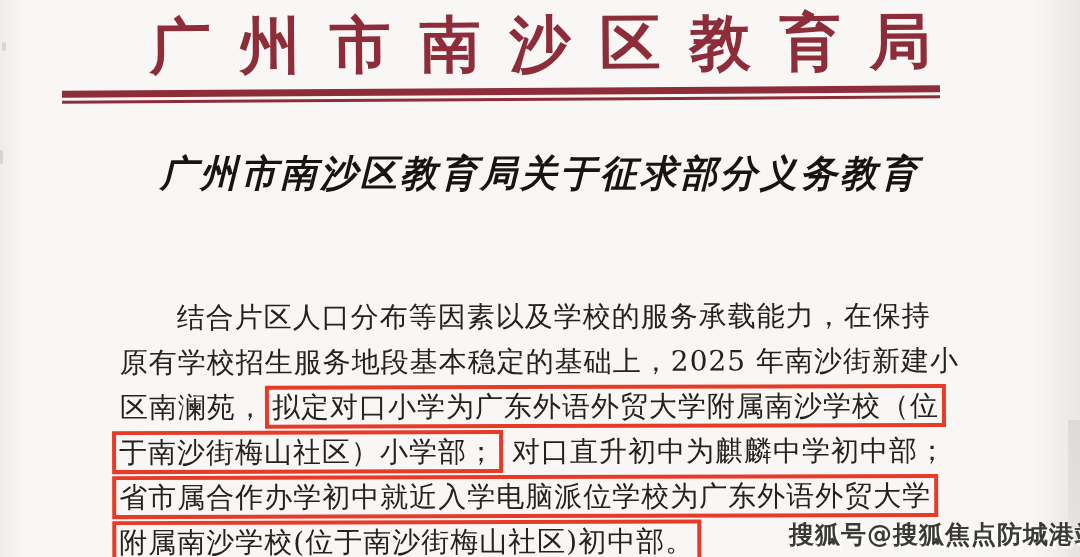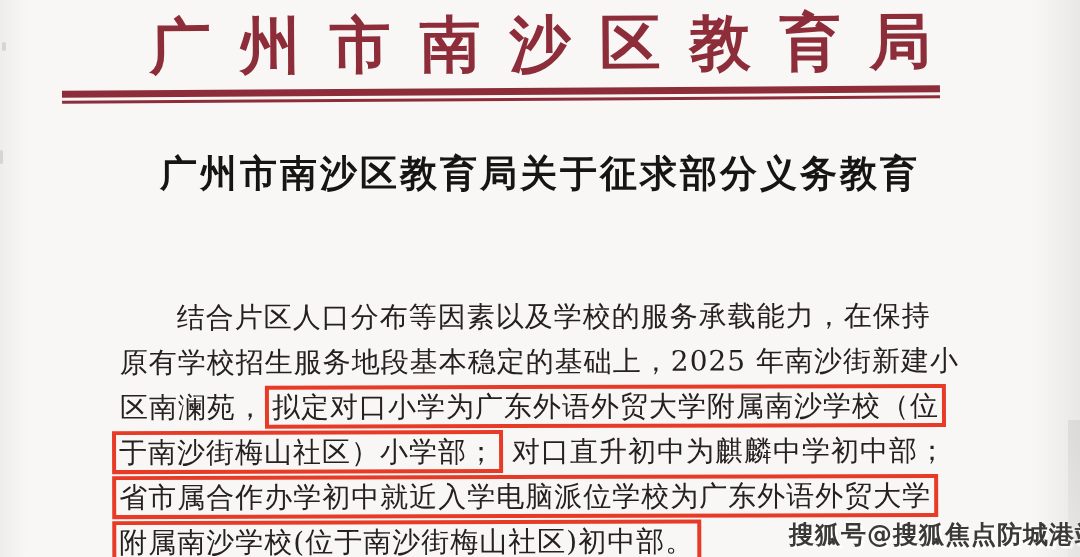--- a/index.html
+++ b/index.html
@@ -32,20 +32,21 @@
     box-sizing:border-box;
     transform:rotate(-0.35deg);
   }
   
   .title{
     position:absolute;top:150px;left:0;width:100%;
     text-align:center;
     font-family:"DejaVu Sans","Liberation Sans",sans-serif;
     font-weight:700;font-size:37px;line-height:48px;letter-spacing:3px;
     color:var(--title-ink);
+    font-style:italic;
   }
   
   .body-block{
     position:absolute;top:292px;left:120px;width:845px;
     font-size:28px;letter-spacing:1px;color:var(--body-ink);
     transform:rotate(-0.15deg);
   }
   .row{height:45px;line-height:45px;white-space:nowrap;}
   .row.indent{padding-left:57px;}
   .seg{display:inline-block;vertical-align:middle;line-height:45px;}

